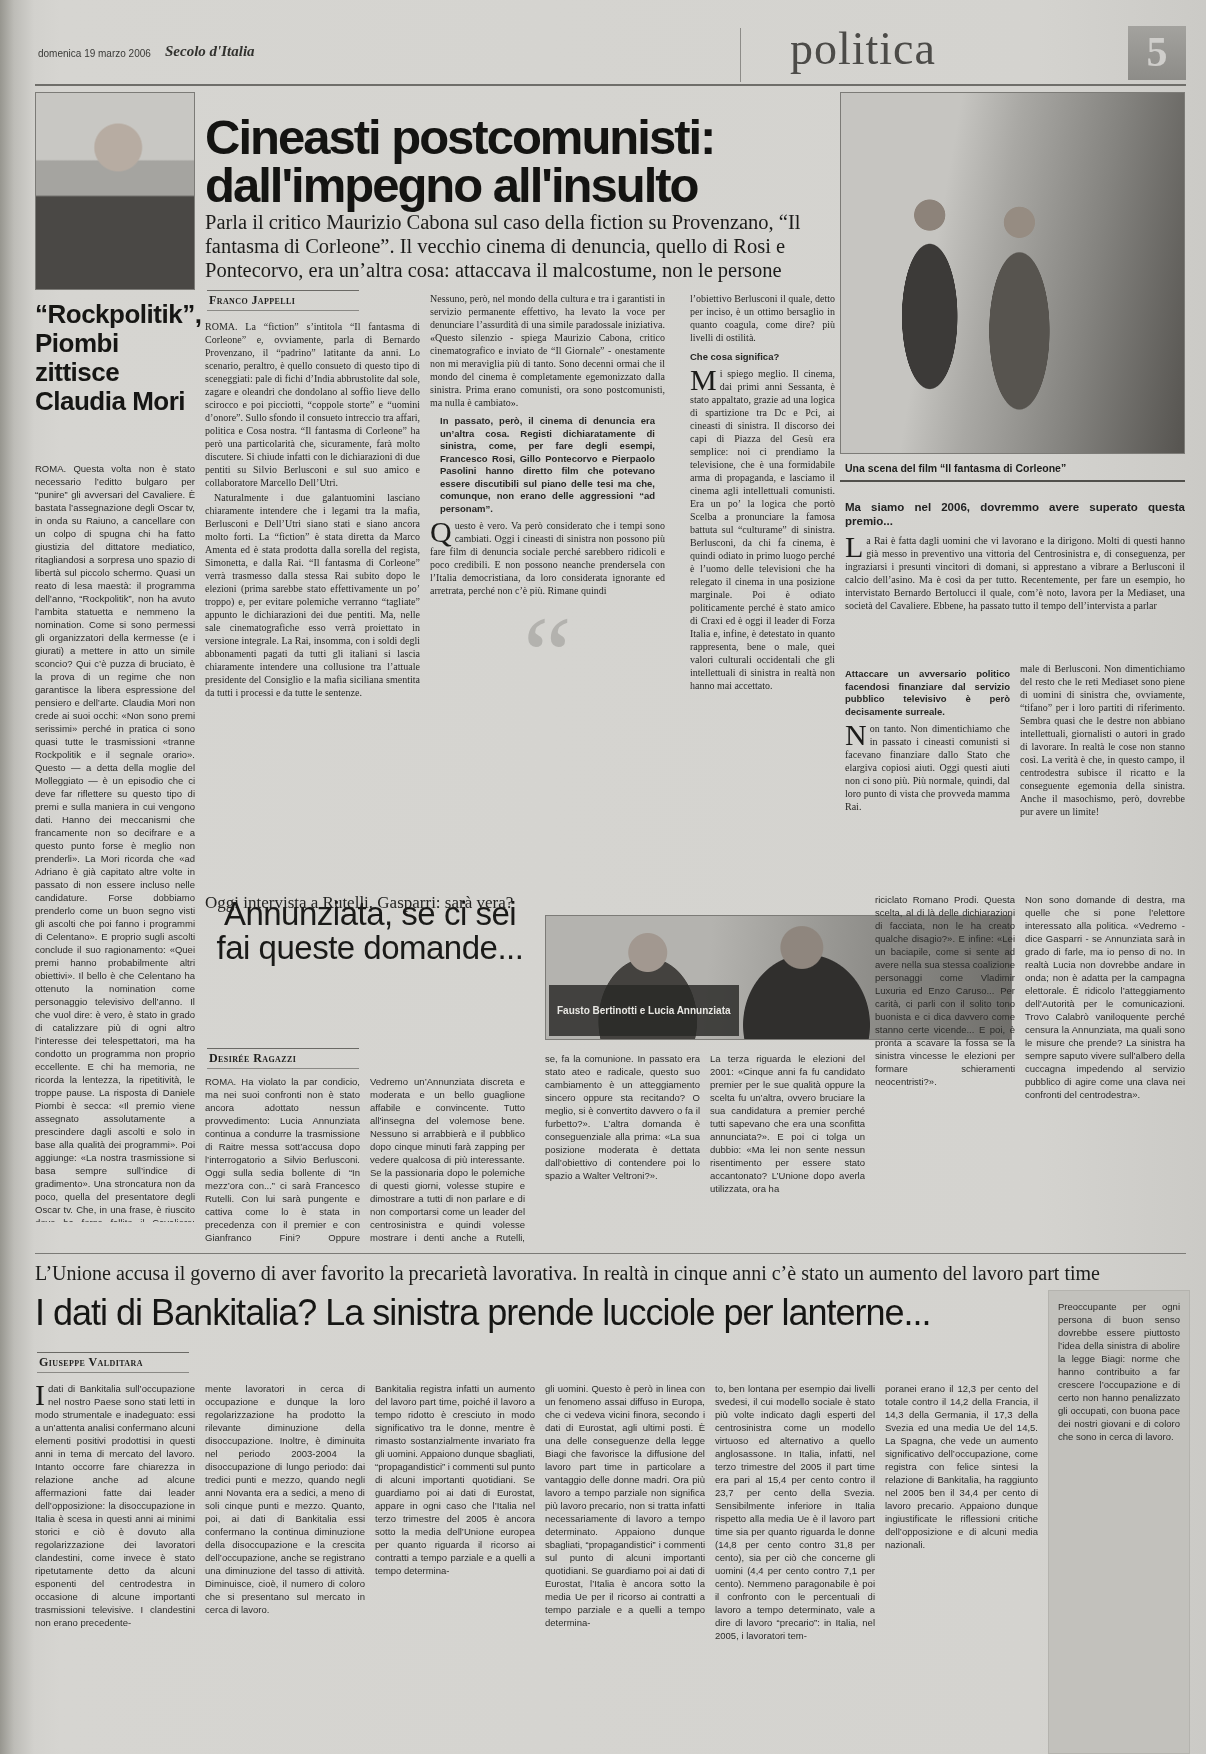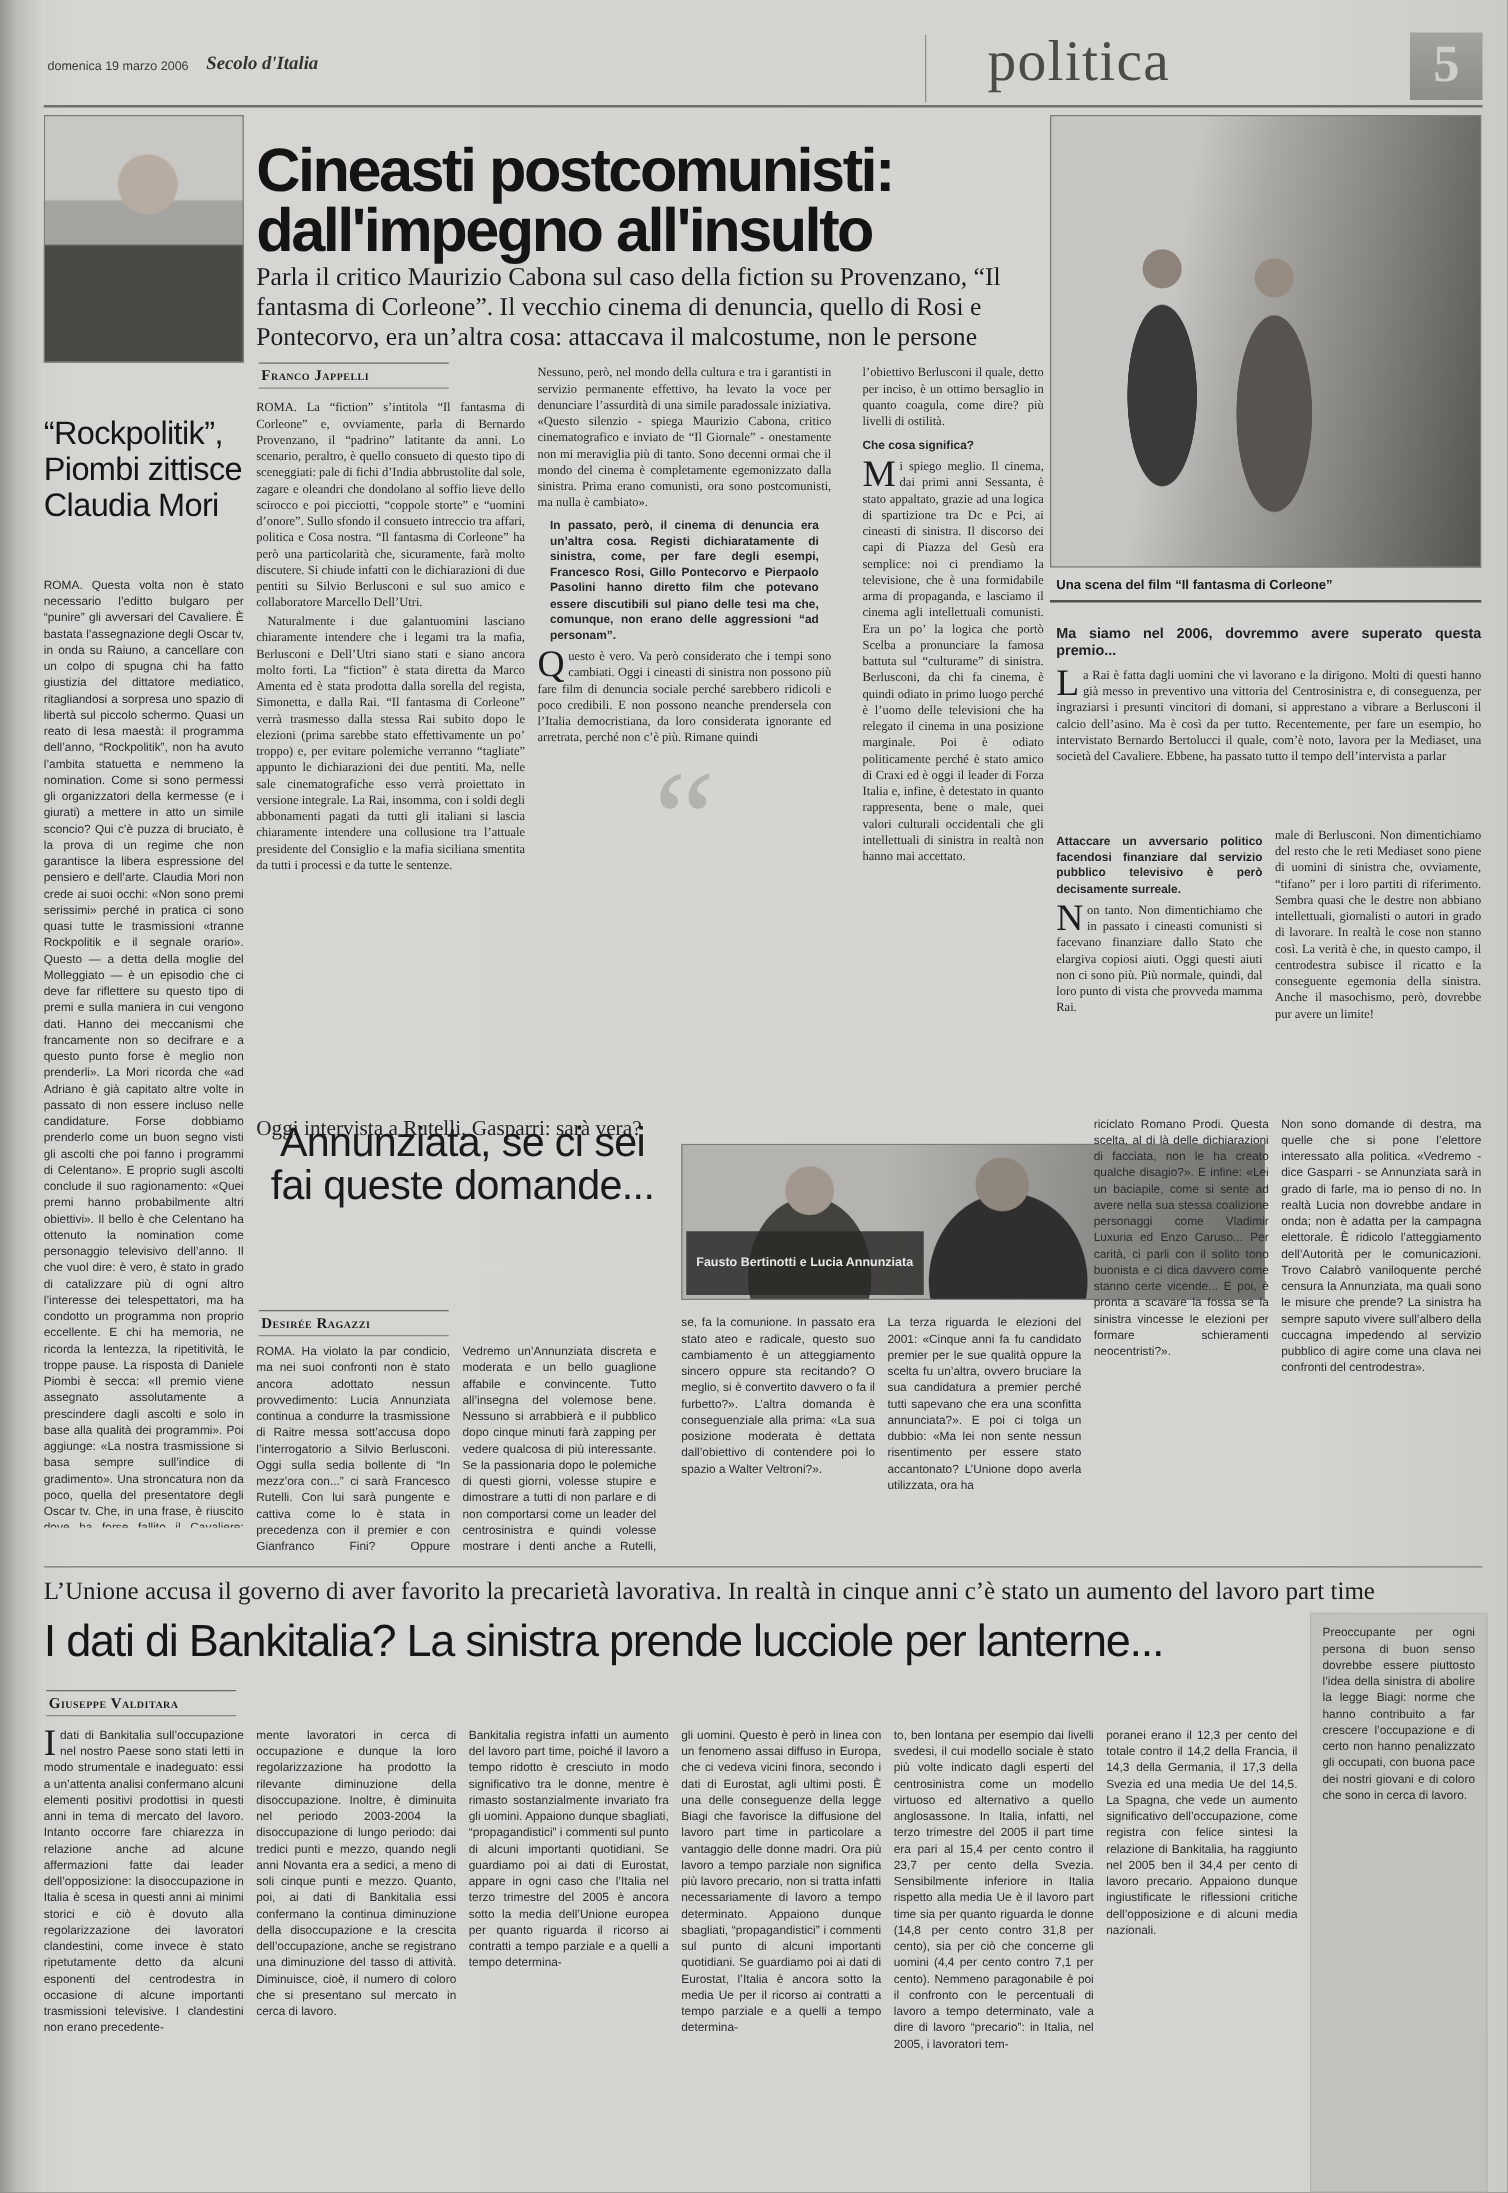--- a/index.html
+++ b/index.html
@@ -47,21 +47,21 @@
   <div class="abs masthead" style="left:165px;top:43px;">Secolo d'Italia</div>
   <div class="abs rule" style="left:740px;top:28px;width:1px;height:54px;background:#8d8c88;"></div>
   <div class="abs section" style="left:790px;top:22px;">politica</div>
   <div class="abs pagenum" style="left:1128px;top:26px;width:58px;height:54px;">5</div>
   <div class="abs" style="left:35px;top:84px;width:1151px;height:2px;background:#6f6e6a;"></div>
 
   <div class="abs photo" style="left:35px;top:92px;width:160px;height:198px;
        background:
          radial-gradient(circle at 52% 28%, #b7aca2 0 14%, rgba(0,0,0,0) 15%),
          linear-gradient(180deg,#c8c7c3 0 34%,#a5a4a0 35% 52%,#4a4845 53% 100%);"></div>
-  <div class="abs" style="left:35px;top:300px;width:162px;font-weight:normal;font-size:26px;line-height:1.12;letter-spacing:-.5px;color:#161614;margin-top:32px;">“Rockpolitik”, Piombi zittisce Claudia Mori</div>
+  <div class="abs" style="left:35px;top:300px;width:162px;font-weight:bold;font-size:26px;line-height:1.12;letter-spacing:-.5px;color:#161614;">“Rockpolitik”, Piombi zittisce Claudia Mori</div>
   <div class="abs just body-s" style="left:35px;top:462px;width:160px;height:760px;overflow:hidden;">
     <p class="noind">ROMA. Questa volta non è stato necessario l’editto bulgaro per “punire” gli avversari del Cavaliere. È bastata l’assegnazione degli Oscar tv, in onda su Raiuno, a cancellare con un colpo di spugna chi ha fatto giustizia del dittatore mediatico, ritagliandosi a sorpresa uno spazio di libertà sul piccolo schermo. Quasi un reato di lesa maestà: il programma dell’anno, “Rockpolitik”, non ha avuto l’ambita statuetta e nemmeno la nomination. Come si sono permessi gli organizzatori della kermesse (e i giurati) a mettere in atto un simile sconcio? Qui c’è puzza di bruciato, è la prova di un regime che non garantisce la libera espressione del pensiero e dell’arte. Claudia Mori non crede ai suoi occhi: «Non sono premi serissimi» perché in pratica ci sono quasi tutte le trasmissioni «tranne Rockpolitik e il segnale orario». Questo — a detta della moglie del Molleggiato — è un episodio che ci deve far riflettere su questo tipo di premi e sulla maniera in cui vengono dati. Hanno dei meccanismi che francamente non so decifrare e a questo punto forse è meglio non prenderli». La Mori ricorda che «ad Adriano è già capitato altre volte in passato di non essere incluso nelle candidature. Forse dobbiamo prenderlo come un buon segno visti gli ascolti che poi fanno i programmi di Celentano». E proprio sugli ascolti conclude il suo ragionamento: «Quei premi hanno probabilmente altri obiettivi». Il bello è che Celentano ha ottenuto la nomination come personaggio televisivo dell’anno. Il che vuol dire: è vero, è stato in grado di catalizzare più di ogni altro l’interesse dei telespettatori, ma ha condotto un programma non proprio eccellente. E chi ha memoria, ne ricorda la lentezza, la ripetitività, le troppe pause. La risposta di Daniele Piombi è secca: «Il premio viene assegnato assolutamente a prescindere dagli ascolti e solo in base alla qualità dei programmi». Poi aggiunge: «La nostra trasmissione si basa sempre sull’indice di gradimento». Una stroncatura non da poco, quella del presentatore degli Oscar tv. Che, in una frase, è riuscito dove ha forse fallito il Cavaliere: mettere al tappeto il Molleggiato.</p>
 
   </div>
 
   <div class="abs headline-main" style="left:205px;top:100px;width:645px;margin-top:14px;">Cineasti postcomunisti: dall'impegno all'insulto</div>
   <div class="abs subhead" style="left:205px;top:210px;width:628px;">Parla il critico Maurizio Cabona sul caso della fiction su Provenzano, “Il fantasma di Corleone”. Il vecchio cinema di denuncia, quello di Rosi e Pontecorvo, era un’altra cosa: attaccava il malcostume, non le persone</div>
   <div class="abs byline" style="left:207px;top:290px;">Franco Jappelli</div>
 
   <div class="abs just body-serif" style="left:205px;top:320px;width:215px;height:510px;overflow:hidden;">

